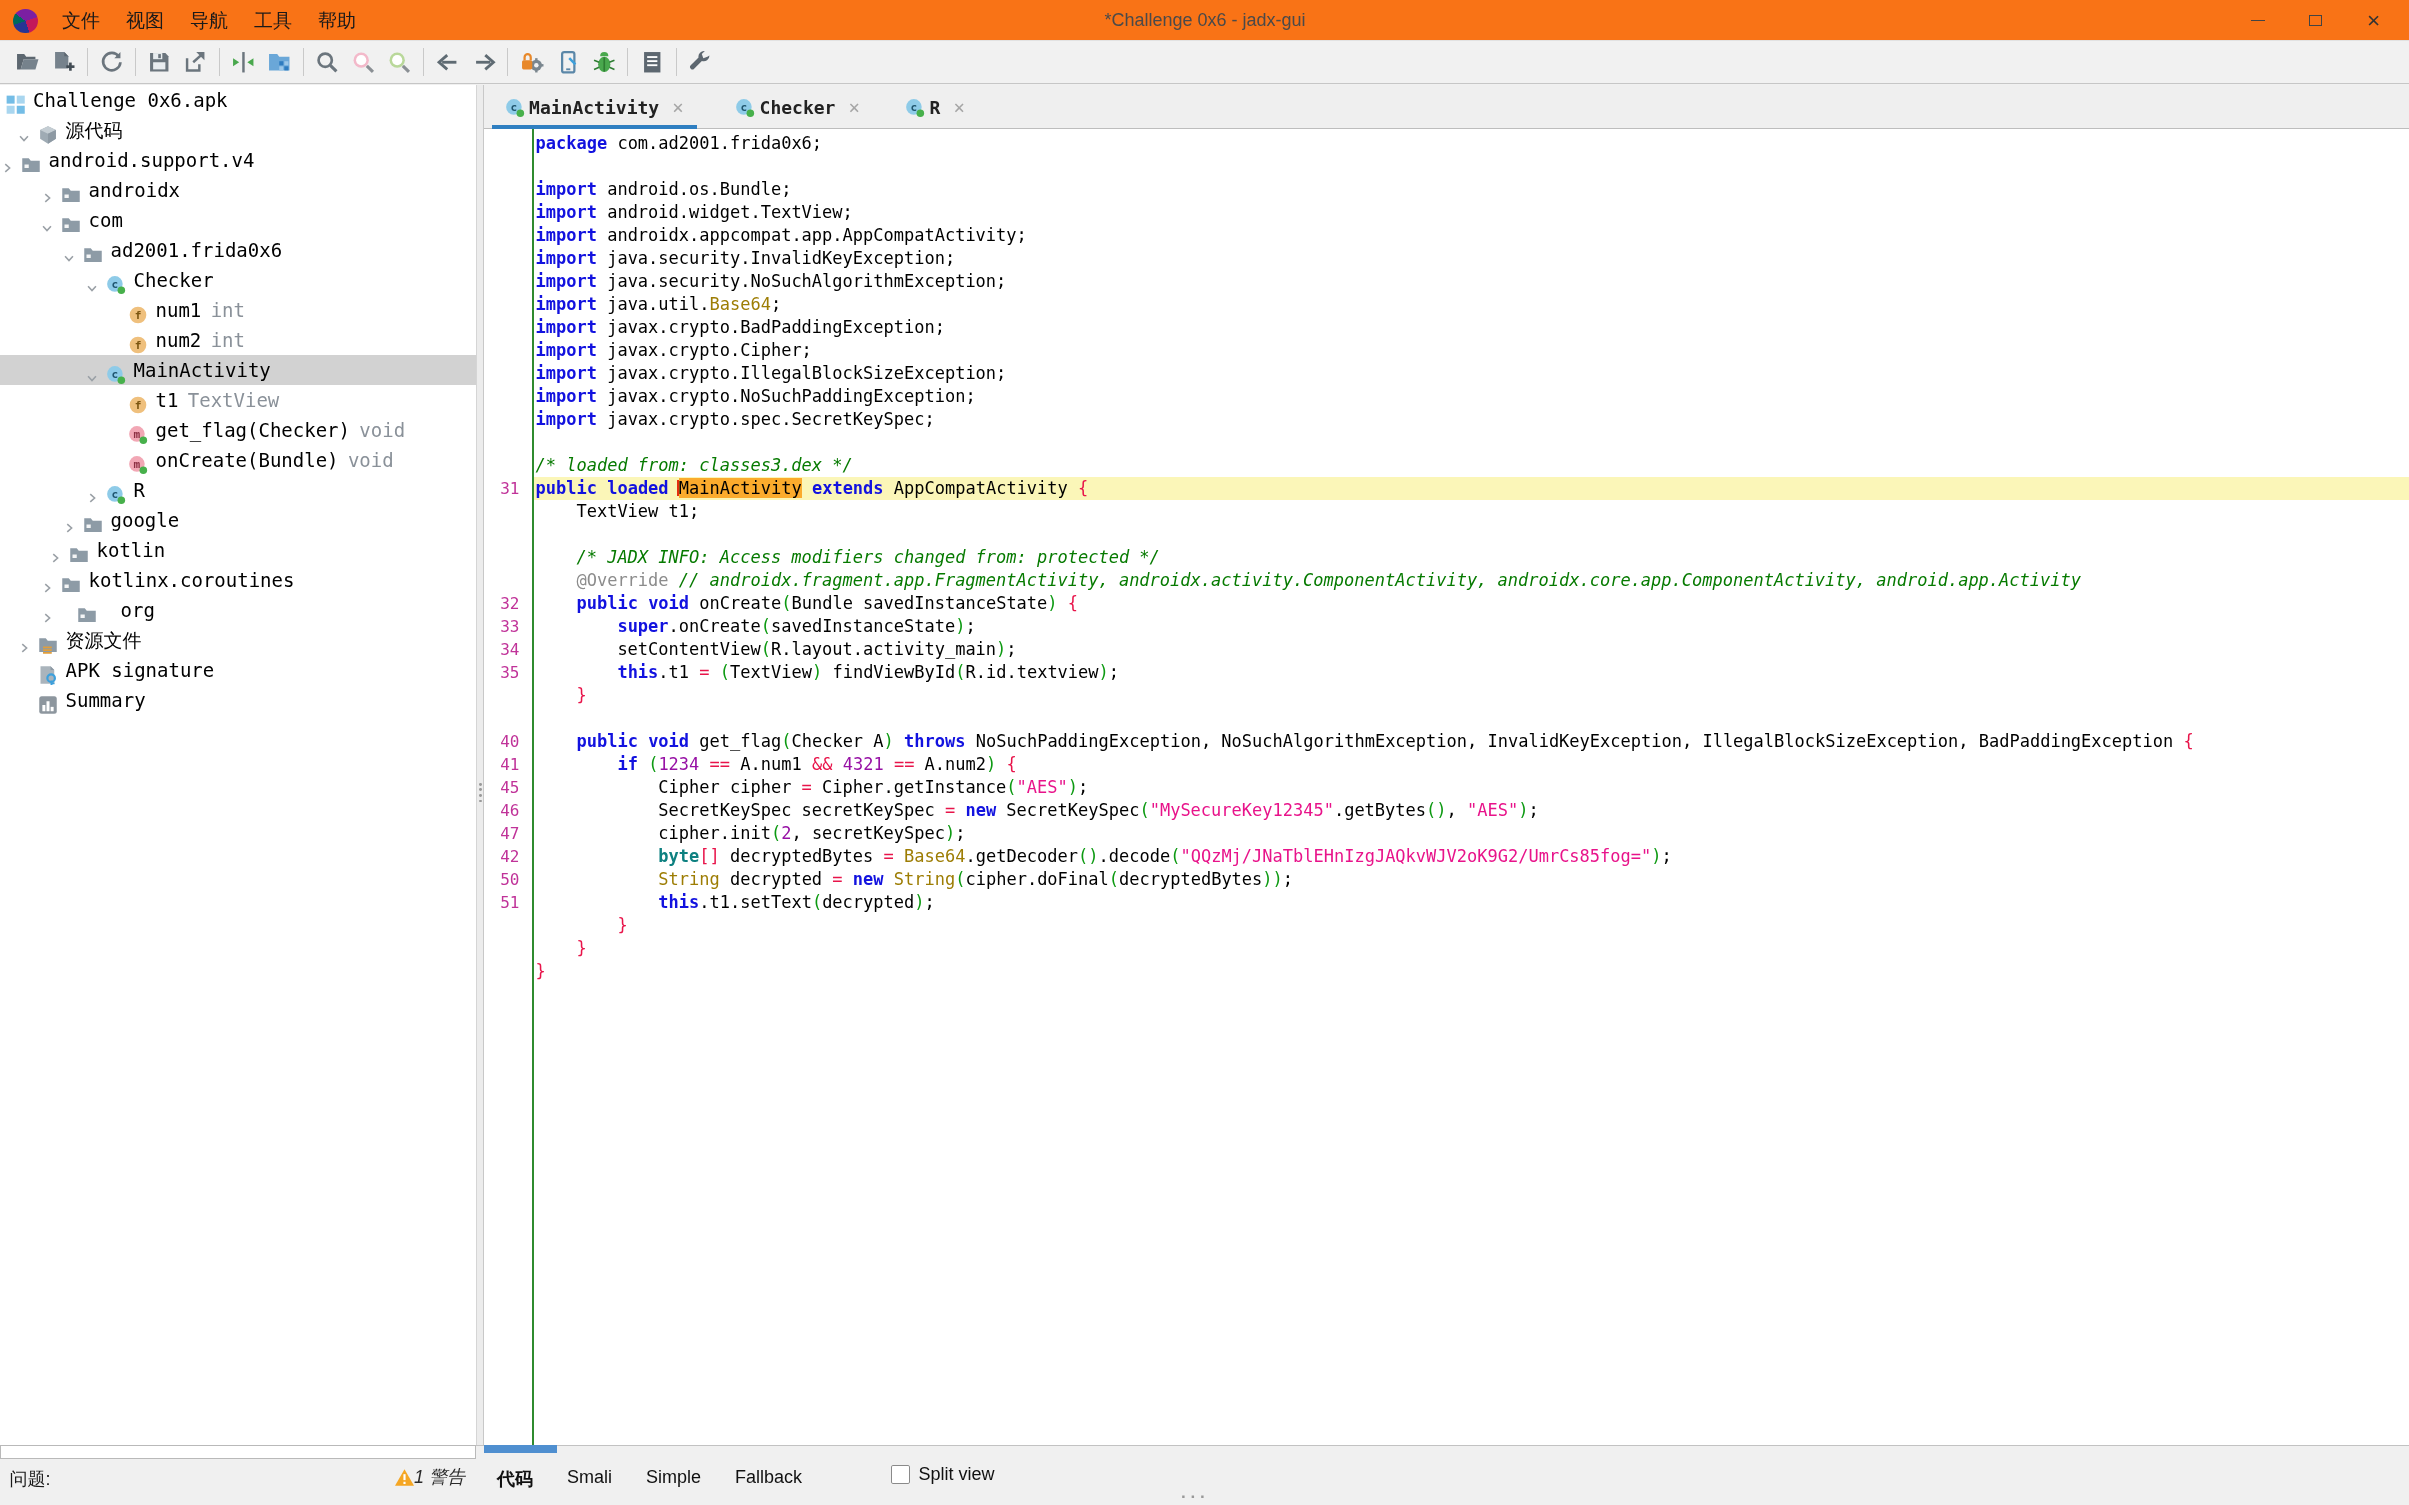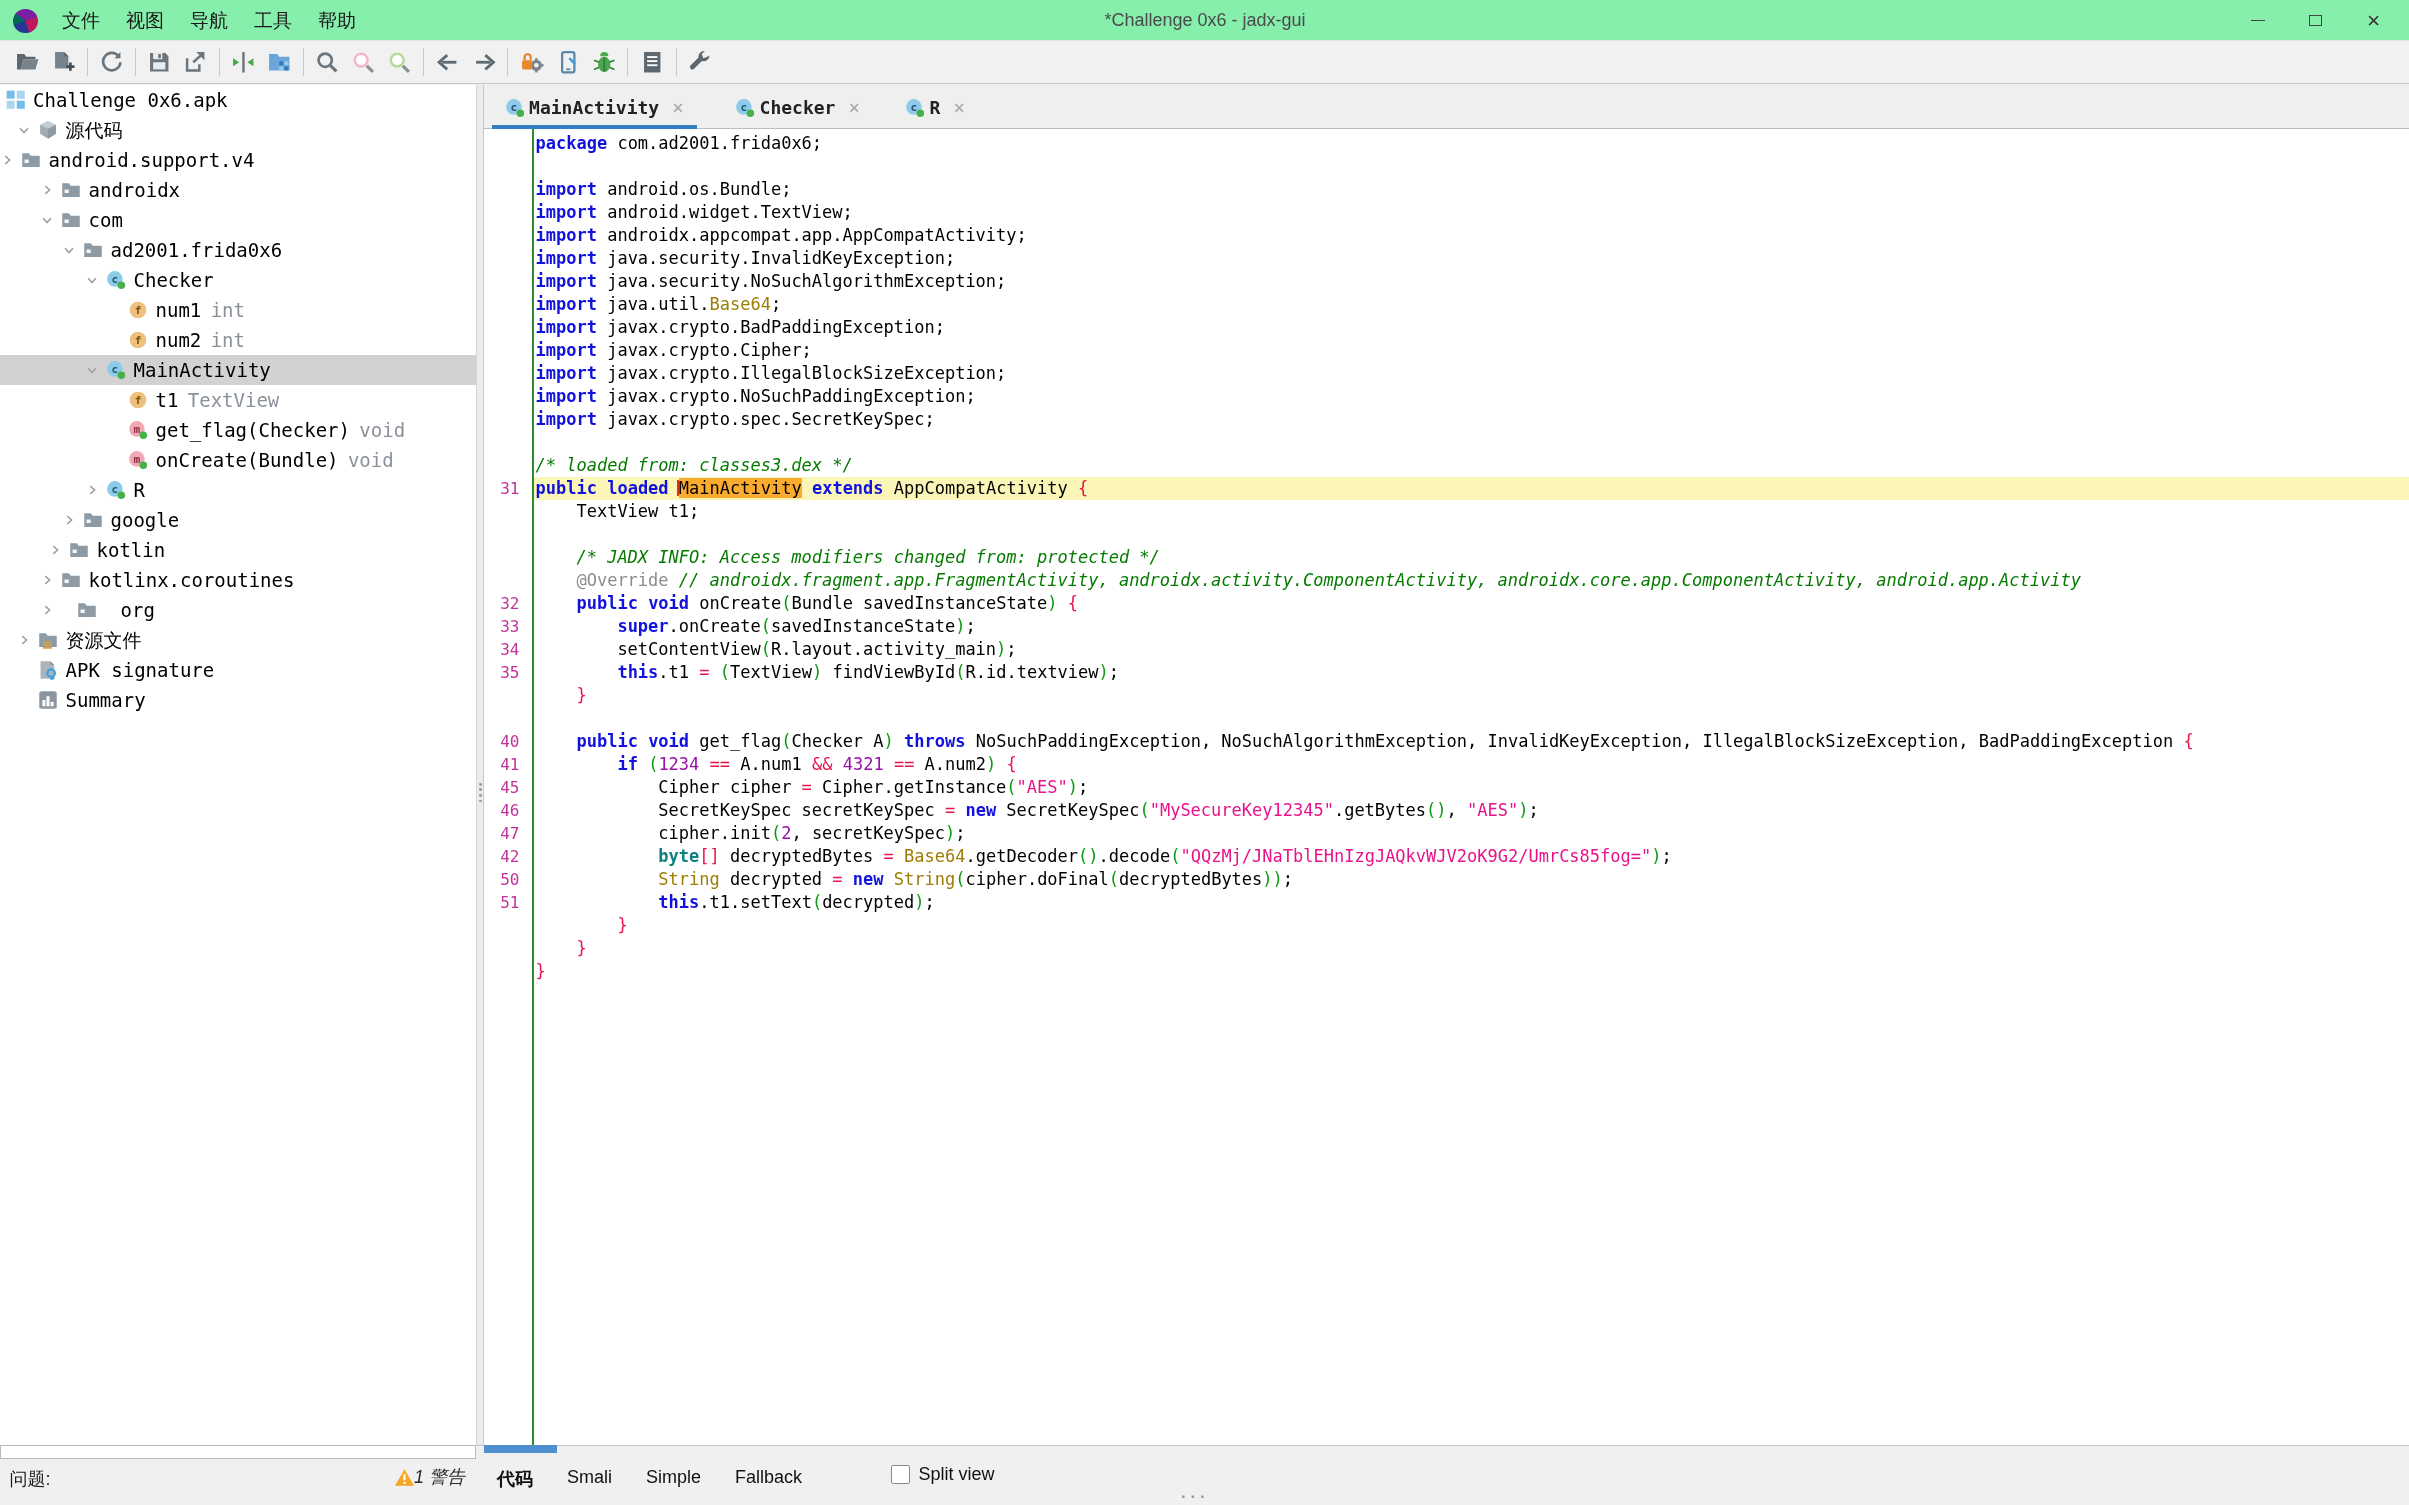--- a/index.html
+++ b/index.html
@@ -1,40 +1,40 @@
 <!DOCTYPE html>
 <html style="font-size:15px"><head>
 <meta charset="utf-8">
 <style>
   * { margin:0; padding:0; box-sizing:border-box; }
   html,body { width:2410px; height:1506px; overflow:hidden; }
   body { font-family:"Liberation Sans","DejaVu Sans",sans-serif; background:#f0f0f0; position:relative; }
 
   
-  #topbar { position:absolute; left:0; top:0; width:2410px; height:41px; background:#86efac; border-bottom:0.9px solid #e2e2e2; }
+  #topbar { position:absolute; left:0; top:0; width:2410px; height:41px; background:#f97316; border-bottom:0.9px solid #e2e2e2; }
   #logo { position:absolute; left:13px; top:8.5px; width:24.5px; height:24.5px; border-radius:50%;
           background:conic-gradient(#7b1fa2 0 20%, #c2185b 20% 45%, #283593 45% 70%, #00695c 70% 85%, #7b1fa2 85%); }
   #menus { position:absolute; left:49px; top:0; height:41px; display:flex; align-items:center; }
   .menu-item { padding:0 13px; font-size:19px; color:#1a1a1a; height:41px; line-height:41px; cursor:default; }
   #win-title { position:absolute; left:0; top:0; width:100%; height:41px; line-height:41px; text-align:center; font-size:18px; color:#4a4a4a; pointer-events:none; }
   #win-controls { position:absolute; right:7.5px; top:0; height:41px; display:flex; }
   .wbtn { width:58px; height:41px; display:flex; align-items:center; justify-content:center; color:#333; }
   .wbtn .min-glyph { width:14px; height:1.9px; background:#444; display:block; }
   .wbtn .max-glyph { width:13px; height:11.3px; border:1.9px solid #444; display:block; }
   .wbtn.close { font-size:22.6px; }
 
   
   #toolbar { position:absolute; left:0; top:41px; width:2410px; height:43px; background:#f1f1f1; border-bottom:0.9px solid #c6c6c6; display:flex; align-items:center; padding-left:9.4px; }
   .tbtn { width:36px; height:36px; display:flex; align-items:center; justify-content:center; border-radius:2.8px; }
   .tbtn svg { width:24.5px; height:24.5px; }
   .tsep { width:0.9px; height:28px; background:#c9c9c9; margin:0 5.6px; }
 
   
   #tree { position:absolute; left:0; top:85px; width:476px; height:1361px; background:#ffffff; overflow:hidden; }
-  .trow { height:30px; line-height:30px; display:flex; align-items:center; white-space:nowrap; font-family:"DejaVu Sans Mono",monospace; font-size:19px; color:#000; }
+  .trow { height:30px; line-height:30px; display:flex; align-items:flex-end; white-space:nowrap; font-family:"DejaVu Sans Mono",monospace; font-size:19px; color:#000; }
   .trow.sel { background:#d2d2d2; }
   .chev { width:21px; height:15px; flex:0 0 21px; display:flex; align-items:center; }
   .chev svg { width:14px; height:14px; }
   .ticon { width:20px; height:20px; flex:0 0 20px; margin-right:7.5px; position:relative; }
   .ticon svg { width:20px; height:20px; display:block; }
   .tsuffix { color:#8a9199; margin-left:9.4px; }
 
   
   #splitter { position:absolute; left:476px; top:85px; width:7.5px; height:1361px; background:#ececec; border-left:0.9px solid #d5d5d5; border-right:0.9px solid #c8c8c8; }
   #splitter .grip { position:absolute; left:1.9px; top:695px; }

